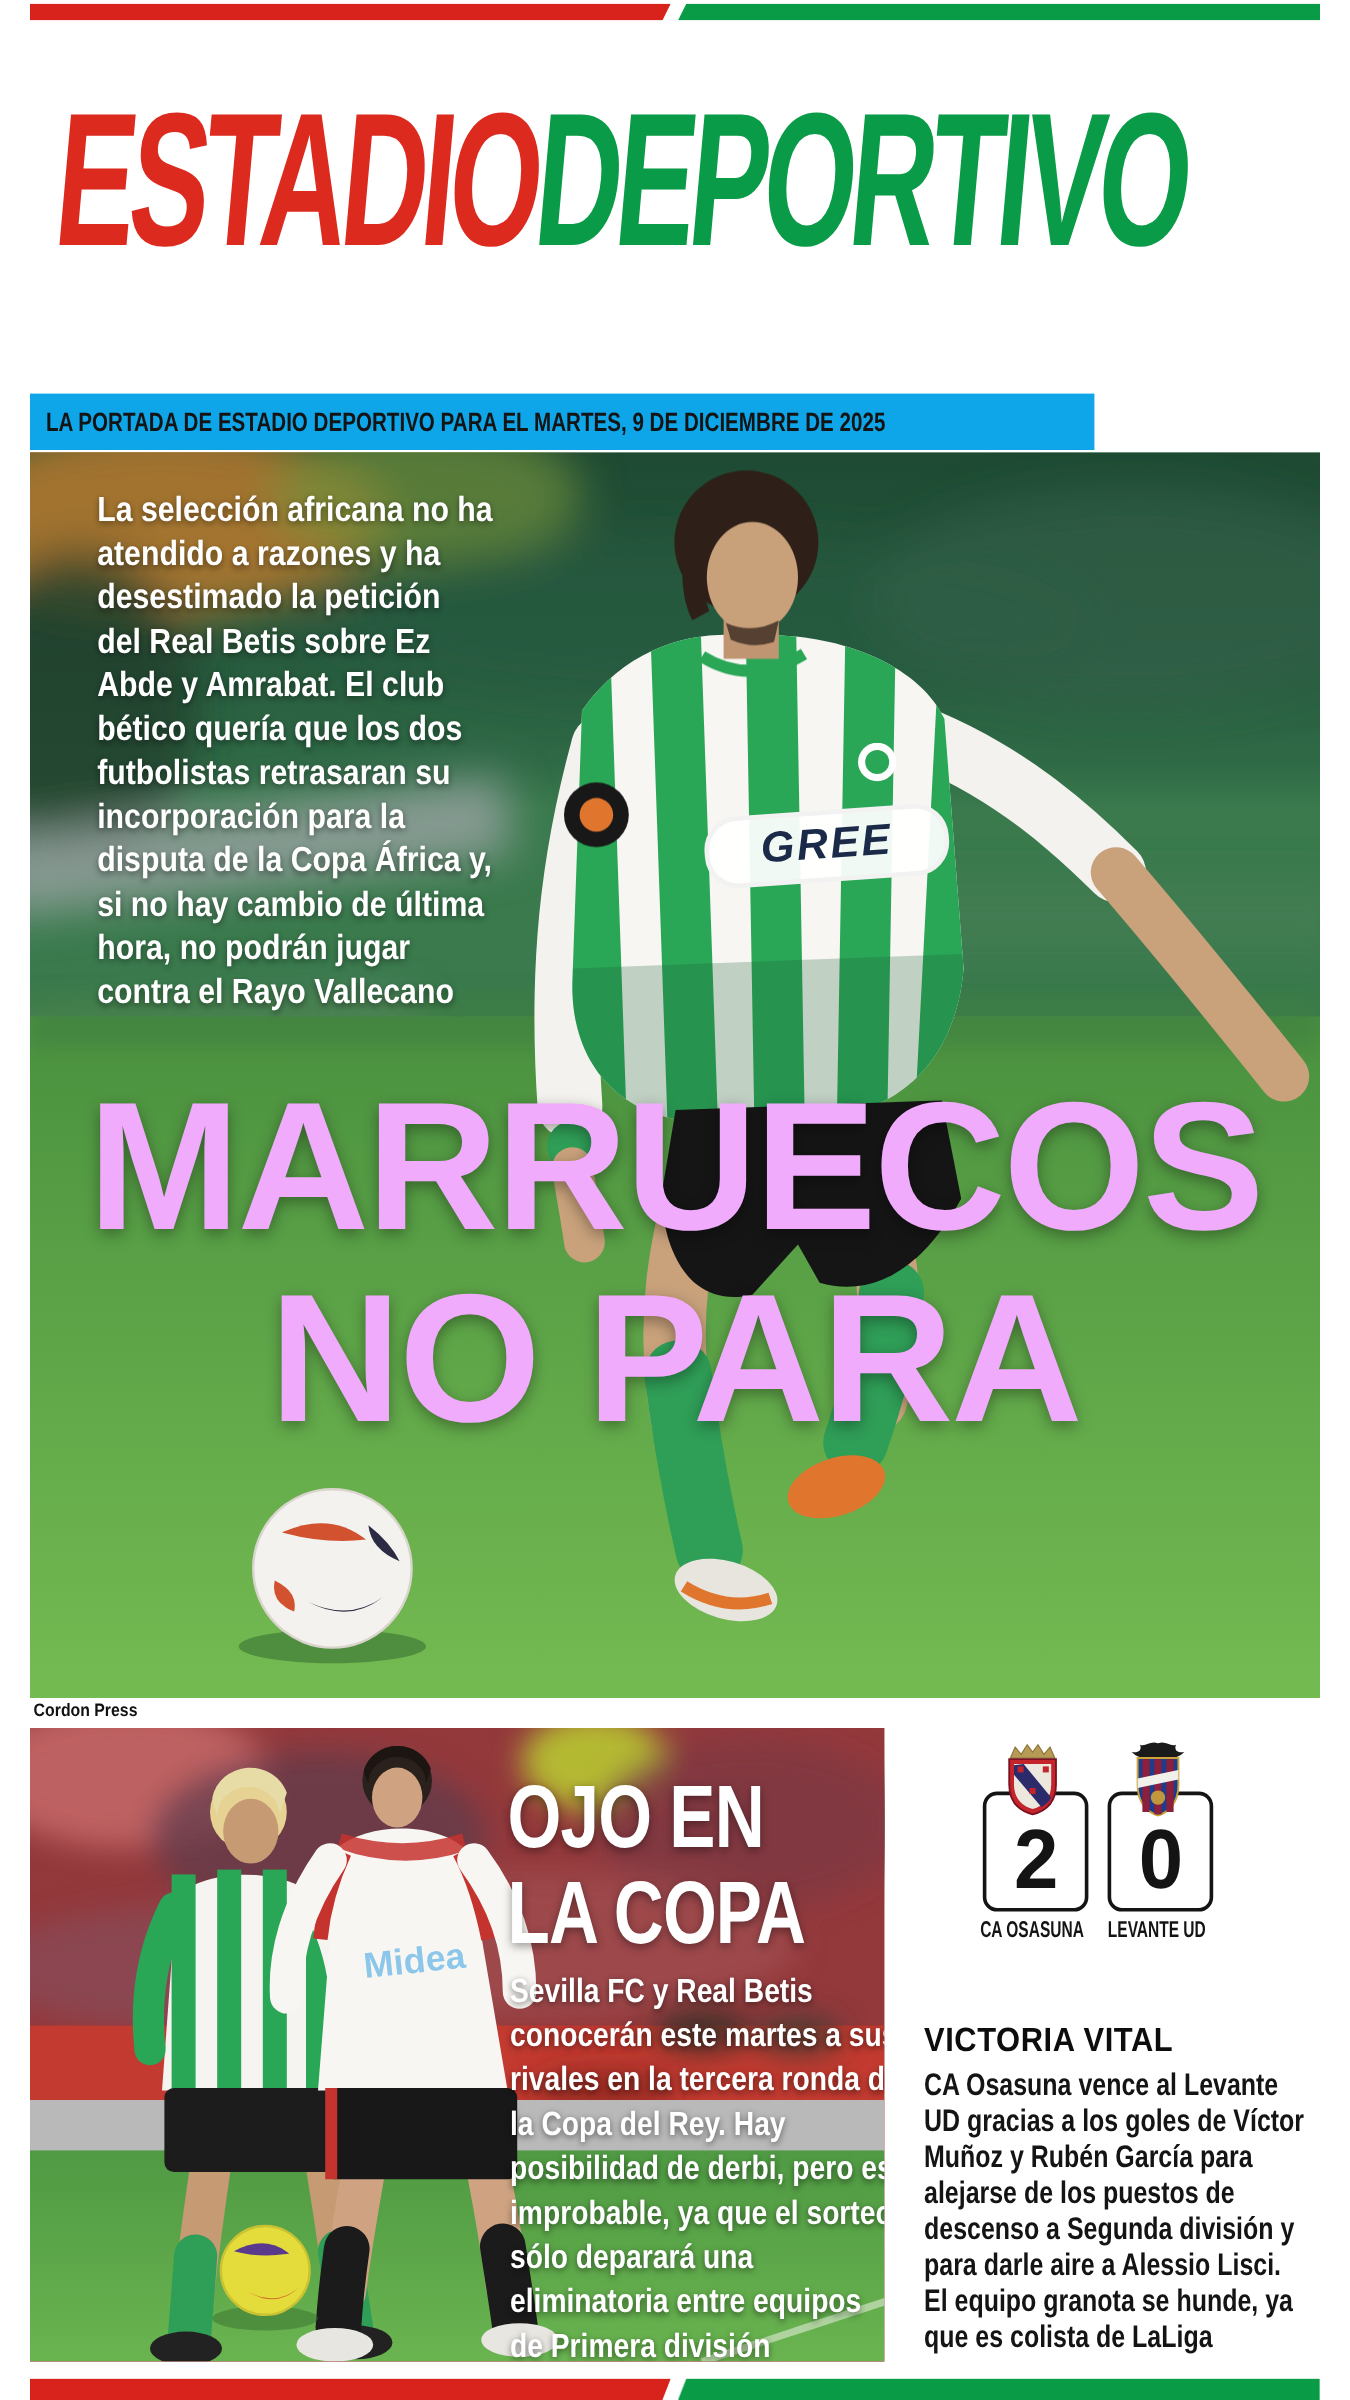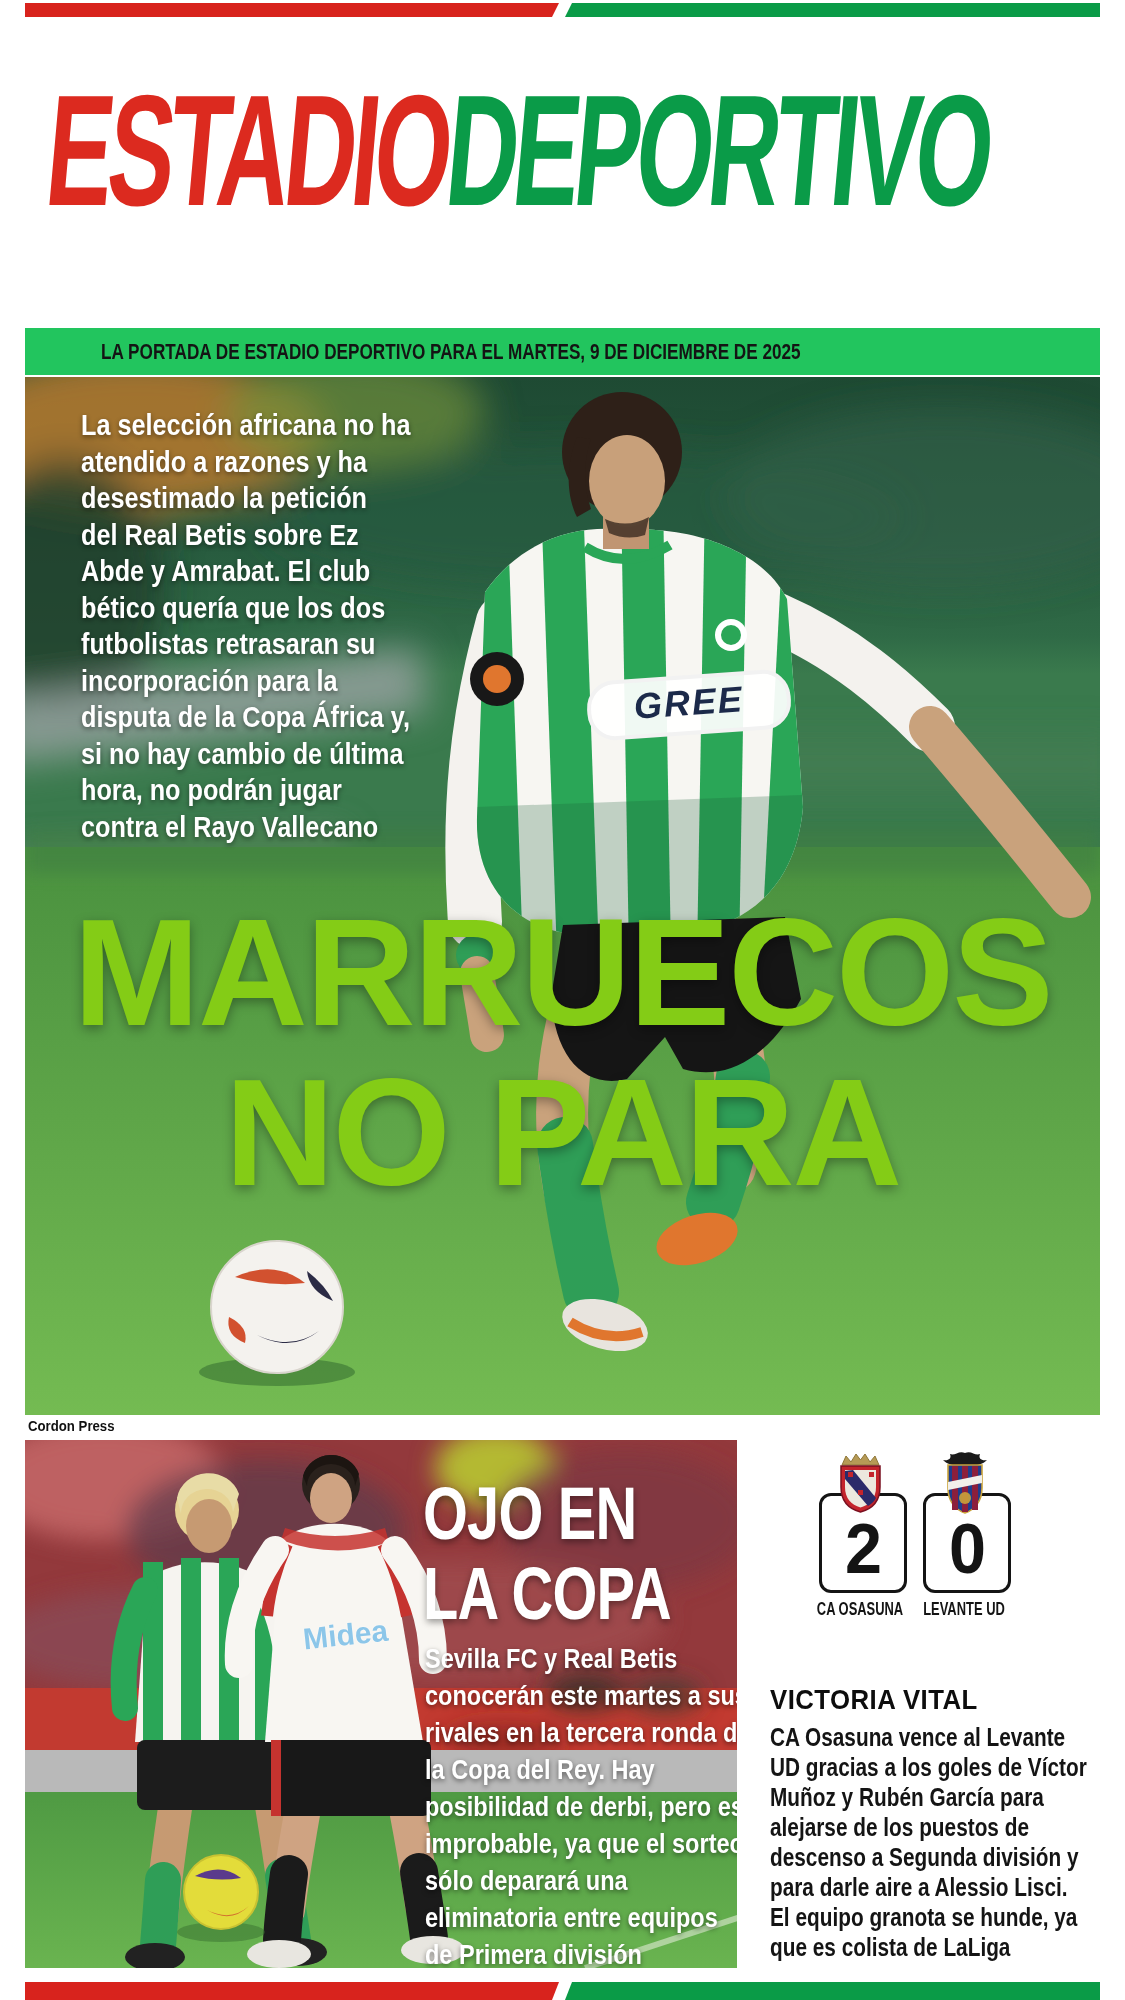--- a/index.html
+++ b/index.html
@@ -15,31 +15,31 @@
   .stripe-bottom{top:1982px;height:18px;}
 
   
   .masthead{left:55px;top:68px;white-space:nowrap;}
   .masthead-inner{font-size:158px;line-height:1.05;font-weight:bold;letter-spacing:-8px;
       transform:scaleX(0.63) skewX(-8deg);transform-origin:left top;}
   .m-red{color:#dc2a1f;}
   .m-green{color:#0a9b48;}
 
   
-  .kicker{left:25px;top:328px;width:1075px;height:47px;background:#22c55e;text-align:center;}
+  .kicker{left:25px;top:328px;width:887px;height:47px;background:#0ea5e9;}
   .kicker-text{display:block;font-size:22px;font-weight:bold;color:#141414;line-height:47px;
       padding-left:17px;white-space:nowrap;transform:scaleX(0.78);transform-origin:left center;}
 
   
   .main-photo{left:25px;top:377px;width:1075px;height:1038px;overflow:hidden;background:#2a5a3e;}
   .main-photo svg{display:block;width:100%;height:100%;}
   .main-overlay{left:56px;top:30px;width:390px;color:#fff;font-weight:bold;
       font-size:29px;line-height:36.5px;text-shadow:0 2px 6px rgba(0,0,0,.45);
       transform:scaleX(0.87);transform-origin:left top;white-space:nowrap;}
-  .main-headline{left:0;right:0;top:515px;text-align:center;color:#84cc16;font-weight:bold;
+  .main-headline{left:0;right:0;top:515px;text-align:center;color:#f0abfc;font-weight:bold;
       font-size:152px;line-height:160px;letter-spacing:-2px;
       text-shadow:0 4px 12px rgba(0,0,0,.35);}
   .sponsor-gree{left:562px;top:298px;width:196px;height:52px;border:4px solid #f2f2f2;
       border-radius:28px;background:rgba(255,255,255,.93);color:#1c2a4a;font-weight:bold;
       font-style:italic;font-size:36px;letter-spacing:2px;text-align:center;line-height:48px;
       transform:rotate(-4deg);}
 
   .credit{left:28px;top:1417px;font-size:15px;font-weight:bold;color:#111;
       transform:scaleX(0.88);transform-origin:left top;}
 

